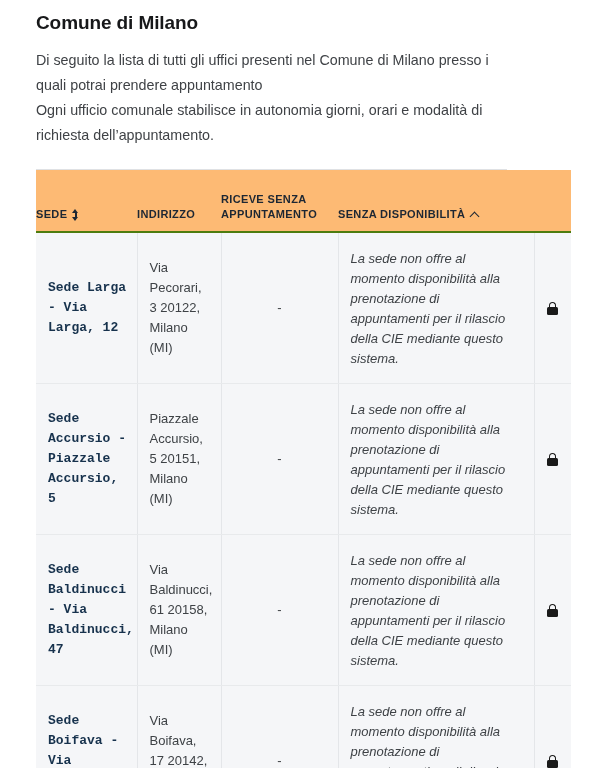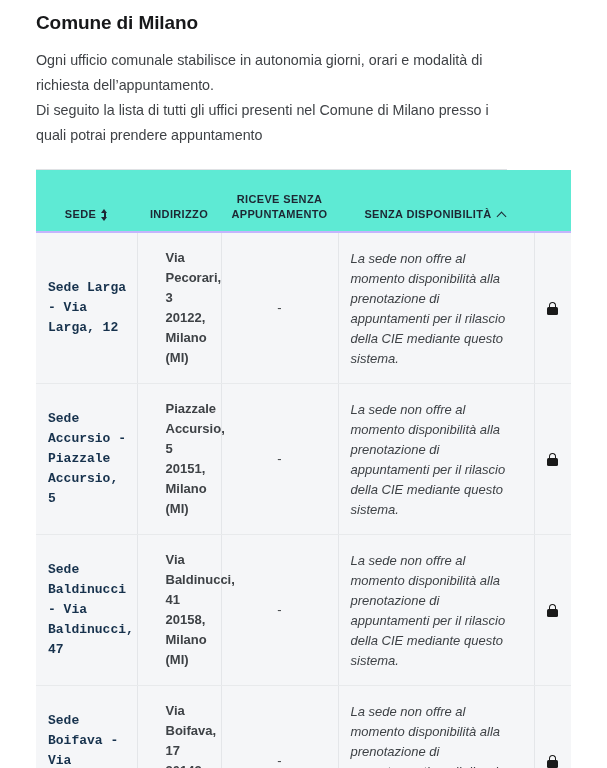--- a/index.html
+++ b/index.html
@@ -62,24 +62,24 @@
     margin-top: 0;
   }
 
   table.sedi thead th {
     padding: 22px 0 9px 0;
     font-size: 11px;
     font-weight: 700;
     letter-spacing: 0.35px;
     line-height: 15px;
     color: #1d2733;
-    text-align: center;
+    text-align: left;
     vertical-align: bottom;
-    border-bottom: 2px solid #c4b5fd;
-    background: #5eead4;
+    border-bottom: 2px solid #4d7c0f;
+    background: #fdba74;
   }
   th.col-sede      { width: 101px; padding-left: 12px; }
   th.col-indirizzo { width: 84px;  padding-left: 12px; }
   th.col-riceve    { width: 117px; padding-left: 8px; }
   th.col-prima     { width: 196px; padding-left: 12px; }
   th.col-lock      { width: 37px;  }
 
   .hdr-inner {
     display: inline-flex;
     align-items: center;
@@ -157,25 +157,24 @@
   }
   td.c-sede a {
     color: #17324d;
     font-weight: 700;
     font-size: 13px;
     line-height: 20px;
     text-decoration: none;
     cursor: pointer;
   }
   td.c-indirizzo {
-    padding: 14px 10px 14px 28px;
+    padding: 14px 10px 14px 12px;
     color: #5c6066;
     font-size: 13px;
     line-height: 20px;
-    font-weight: bold;
   }
   td.c-riceve {
     text-align: center;
     color: #8a8f95;
     padding: 14px 6px;
   }
   td.c-prima {
     padding: 16px 14px 14px 12px;
     color: #3e4246;
     font-style: italic;
@@ -214,22 +213,22 @@
   }
 </style>
 </head>
 <body>
 
 <div class="page">
 
   <h1 class="page-title">Comune di Milano</h1>
 
   <div class="intro">
+    <p>Di seguito la lista di tutti gli uffici presenti nel Comune di Milano presso i quali potrai prendere appuntamento</p>
     <p>Ogni ufficio comunale stabilisce in autonomia giorni, orari e modalità di richiesta dell’appuntamento.</p>
-    <p>Di seguito la lista di tutti gli uffici presenti nel Comune di Milano presso i quali potrai prendere appuntamento</p>
   </div>
 
   <div class="table-wrap">
     <table class="sedi">
       <thead>
         <tr>
           <th class="col-sede">
             <span class="hdr-inner">
               <span>SEDE</span>
               <span class="sort-updown">
@@ -278,21 +277,21 @@
           <td class="c-prima">La sede non offre al momento disponibilità alla prenotazione di appuntamenti per il rilascio della CIE mediante questo sistema.</td>
           <td class="c-lock">
             <span class="lock-icon"><span class="shackle"></span><span class="body"></span></span>
           </td>
         </tr>
 
         <tr>
           <td class="c-sede">
             <a>Sede Baldinucci - Via Baldinucci, 47</a>
           </td>
-          <td class="c-indirizzo">Via Baldinucci, 41 20158, Milano (MI)</td>
+          <td class="c-indirizzo">Via Baldinucci, 61 20158, Milano (MI)</td>
           <td class="c-riceve">-</td>
           <td class="c-prima">La sede non offre al momento disponibilità alla prenotazione di appuntamenti per il rilascio della CIE mediante questo sistema.</td>
           <td class="c-lock">
             <span class="lock-icon"><span class="shackle"></span><span class="body"></span></span>
           </td>
         </tr>
 
         <tr>
           <td class="c-sede">
             <a>Sede Boifava - Via Boifava, 17</a>

